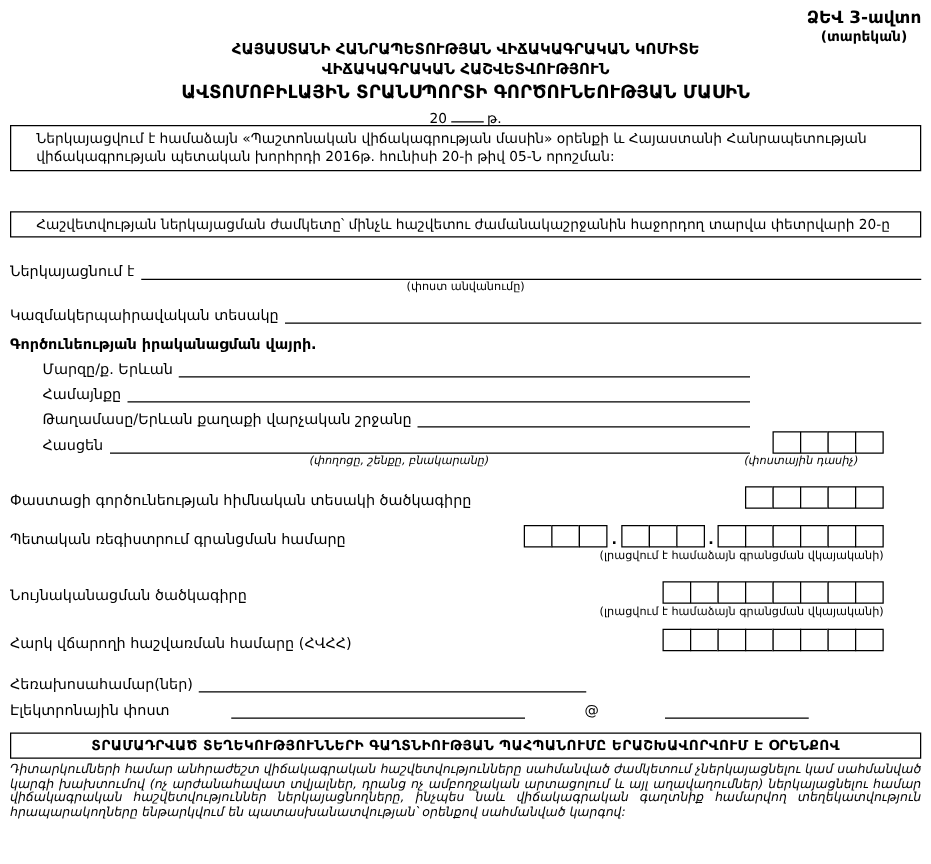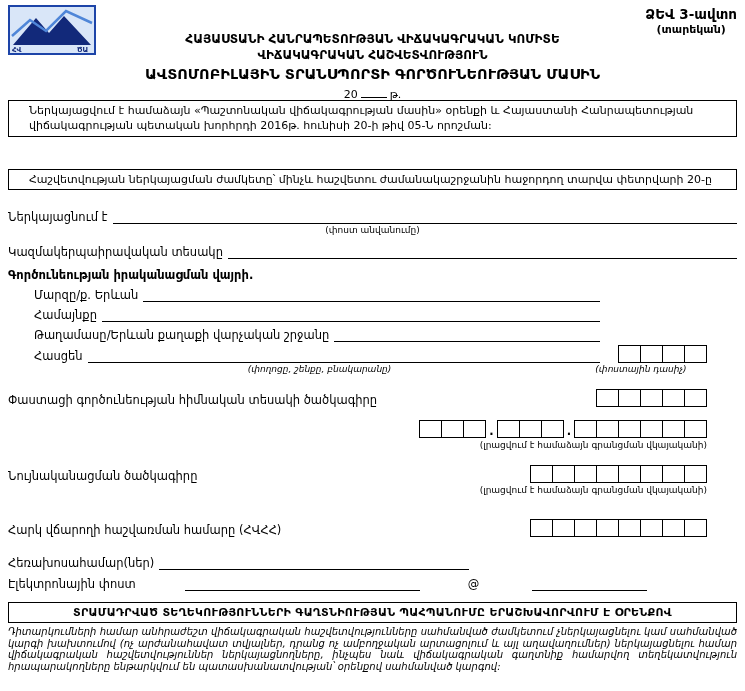--- a/index.html
+++ b/index.html
@@ -48,45 +48,36 @@
   .row.sub .fill { margin-right:137px; }
   .row.addr { margin-top:3px; }
   .row.addr .boxes { margin-left:18px; margin-right:30px; }
   .addrcaps { display:flex; margin-top:1px;font-style:italic; }
   .addrcaps .left { flex:1; text-align:center; padding-left:60px; }
   .addrcaps .right { width:140px; text-align:center; margin-right:26px; }
 
   .row.activity { margin-top:15px; }
   .row.register { margin-top:13px; }
   .row.idcode { margin-top:15px; }
-  .row.tin { margin-top:24px;text-align:right; }
+  .row.tin { margin-top:8px;text-align:right; }
   .row.boxedrow .boxes { margin-right:30px; }
   .row.phone { margin-top:19px; }
   .row.email { margin-top:7px;gap:44px; }
   .atsign { margin:0 4px; }
 
   .confbox { margin-top:11px; border:1px solid #000; text-align:center; font-weight:bold;
              font-size:11px; padding:3px 2px; letter-spacing:0.3px; }
   .footnote { margin-top:3px; font-size:10px; font-style:italic; text-align:justify; line-height:1.16; }
 </style>
 </head>
 <body>
 
 <div class="page">
 
   <div class="header">
-    <div class="logo">
-      <svg width="88" height="50" viewBox="0 0 88 50">
-        <rect x="1" y="1" width="86" height="48" fill="#d9e6f8" stroke="#1d44a8" stroke-width="2"></rect>
-        <polygon points="5,40 28,13 41,28 56,11 83,40" fill="#12297a"></polygon>
-        <polyline points="4,31 22,15 38,26 58,6 84,18" stroke="#4f86d8" stroke-width="2.5" fill="none"></polyline>
-        <text x="4" y="47" font-size="7" font-weight="bold" fill="#12297a">ՀՎ</text>
-        <text x="69" y="47" font-size="7" font-weight="bold" fill="#12297a">ԾԱ</text>
-      </svg>
-    </div>
 
     <div class="formcode">
       <div class="code">ՁԵՎ 3-ավտո</div>
       <div class="period">(տարեկան)</div>
     </div>
 
     <div class="titles">
       <div class="t1">ՀԱՅԱՍՏԱՆԻ ՀԱՆՐԱՊԵՏՈՒԹՅԱՆ ՎԻՃԱԿԱԳՐԱԿԱՆ ԿՈՄԻՏԵ</div>
       <div class="t1">ՎԻՃԱԿԱԳՐԱԿԱՆ ՀԱՇՎԵՏՎՈՒԹՅՈՒՆ</div>
       <div class="t3">ԱՎՏՈՄՈԲԻԼԱՅԻՆ ՏՐԱՆՍՊՈՐՏԻ ԳՈՐԾՈՒՆԵՈՒԹՅԱՆ ՄԱՍԻՆ</div>
@@ -153,20 +144,21 @@
           <span class="cell"></span>
           <span class="cell"></span>
           <span class="cell"></span>
           <span class="cell"></span>
           <span class="cell"></span>
         </span>
       </span>
   </div>
 
   <div class="row register boxedrow">
+    <span class="lbl">Պետական ռեգիստրում գրանցման համարը</span>
     <span class="spacer"></span>
     <span class="boxes">
         <span class="cells">
           <span class="cell"></span>
           <span class="cell"></span>
           <span class="cell"></span>
         </span>
         <span class="gdot">.</span>
         <span class="cells">
           <span class="cell"></span>

